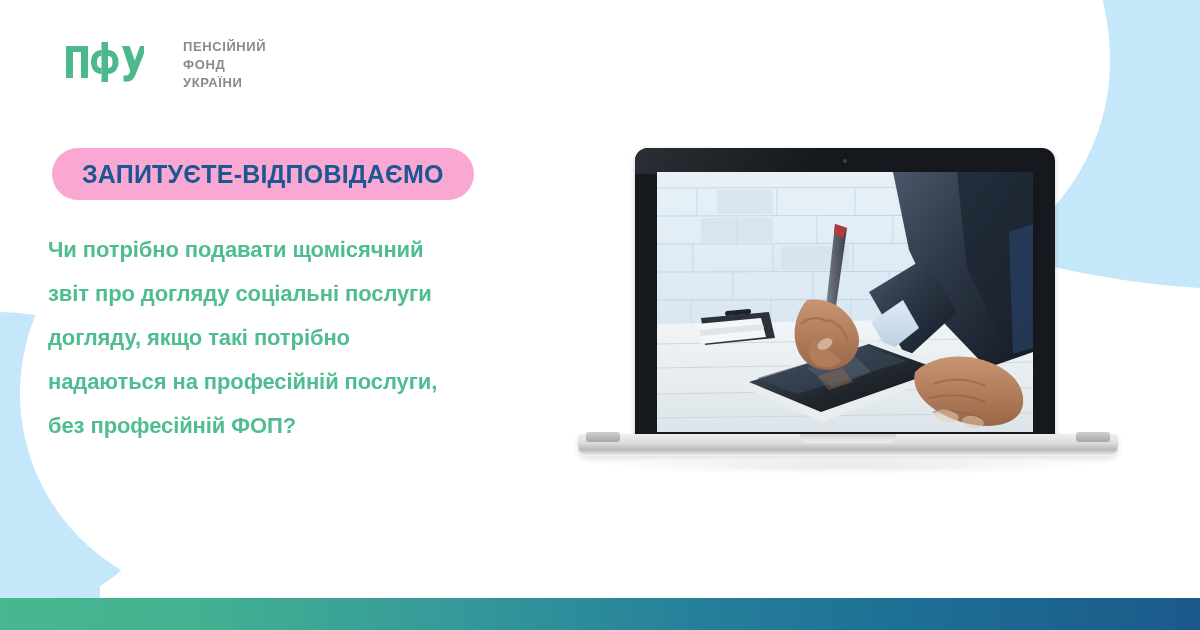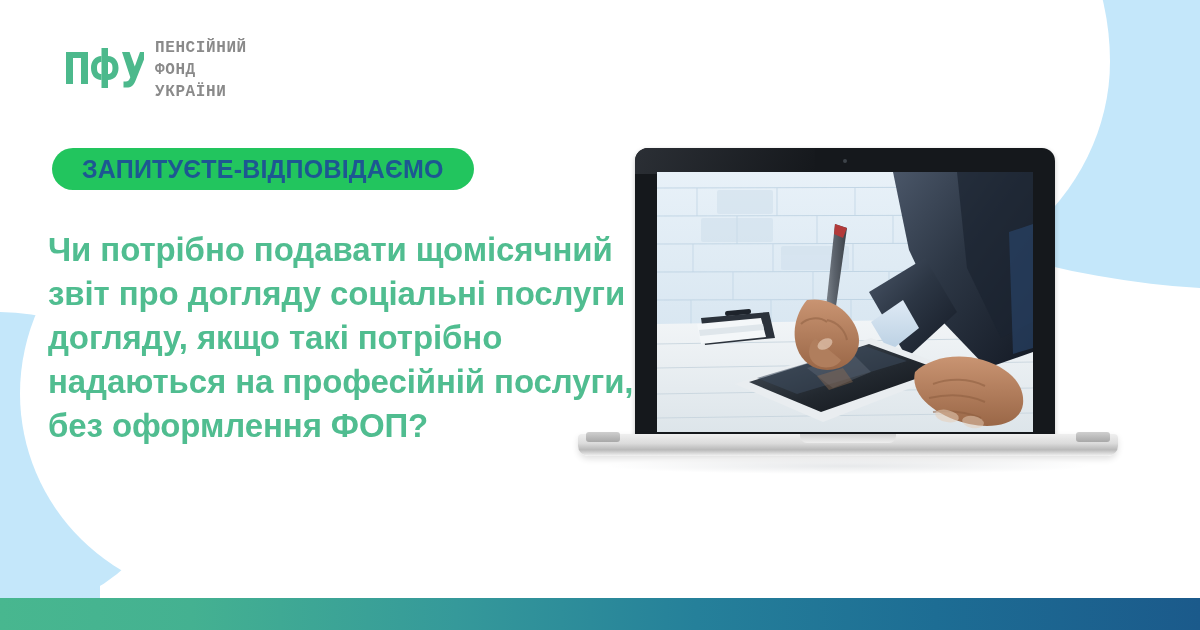--- a/index.html
+++ b/index.html
@@ -115,61 +115,62 @@
     display: block;
   }
   .logo-text {
     display: flex;
     flex-direction: column;
     justify-content: center;
     gap: 1px;
     padding-top: 2px;
   }
   .logo-text span {
-    font-family: Liberation Mono, monospace;
-    font-size: 16px;
+    font-family: Liberation Sans, sans-serif;
+    font-size: 13px;
     font-weight: 700;
     letter-spacing: 0.6px;
     color: #8a8a8a;
     line-height: 1.32;
     text-transform: uppercase;
+    margin-left: 28px;
   }
 
   
   .badge {
     position: absolute;
     left: 52px;
     top: 148px;
     display: inline-flex;
     align-items: center;
     justify-content: center;
-    height: 42px;
+    height: 52px;
     padding: 0 30px;
-    background: #22c55e;
+    background: #f9a8d4;
     border-radius: 26px;
   }
   .badge-label {
     font-family: "Liberation Sans", sans-serif;
     font-size: 25px;
     font-weight: 700;
     letter-spacing: 0.2px;
     color: #1d5792;
     white-space: nowrap;
   }
 
   
   .headline {
     position: absolute;
     left: 48px;
     top: 228px;
     width: 600px;
   }
   .headline-line {
     font-family: "Liberation Sans", sans-serif;
-    font-size: 33px;
+    font-size: 22px;
     font-weight: 700;
     line-height: 44px;
     color: #50bd90;
     white-space: nowrap;
     letter-spacing: -0.1px;
   }
 
   
   .laptop {
     position: absolute;
@@ -302,21 +303,21 @@
 
   <div class="badge">
     <span class="badge-label">ЗАПИТУЄТЕ-ВІДПОВІДАЄМО</span>
   </div>
 
   <div class="headline">
     <div class="headline-line">Чи потрібно подавати щомісячний</div>
     <div class="headline-line">звіт про догляду соціальні послуги</div>
     <div class="headline-line">догляду, якщо такі потрібно</div>
     <div class="headline-line">надаються на професійній послуги,</div>
-    <div class="headline-line">без оформлення ФОП?</div>
+    <div class="headline-line">без професійній ФОП?</div>
   </div>
 
   <div class="laptop">
     <div class="laptop-shadow"></div>
     <div class="laptop-lid">
       <div class="laptop-bezel-sheen"></div>
       <div class="laptop-camera"></div>
       <div class="laptop-screen">
         <div class="photo">
           <svg viewBox="0 0 376 260" preserveAspectRatio="xMidYMid slice" aria-hidden="true">

